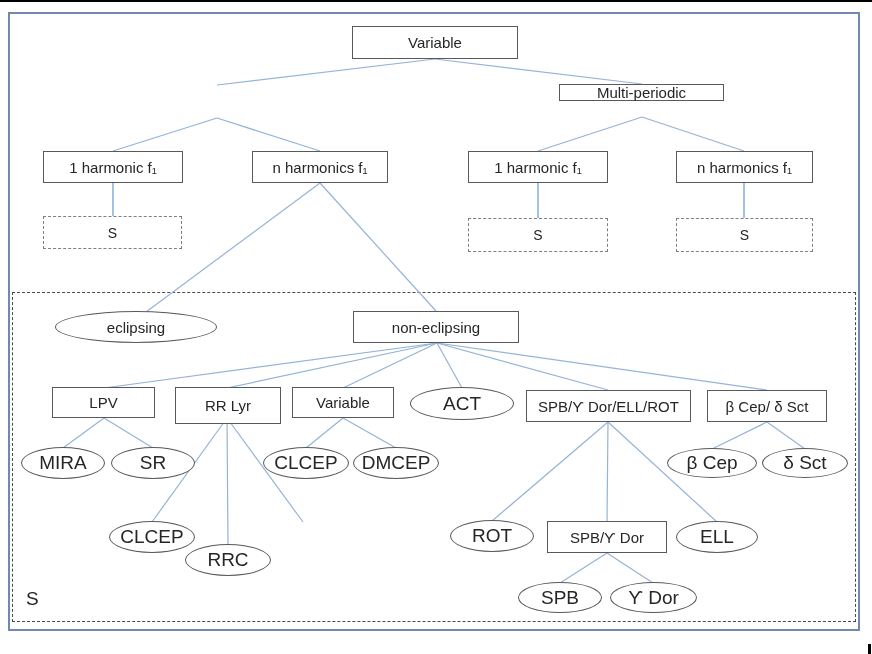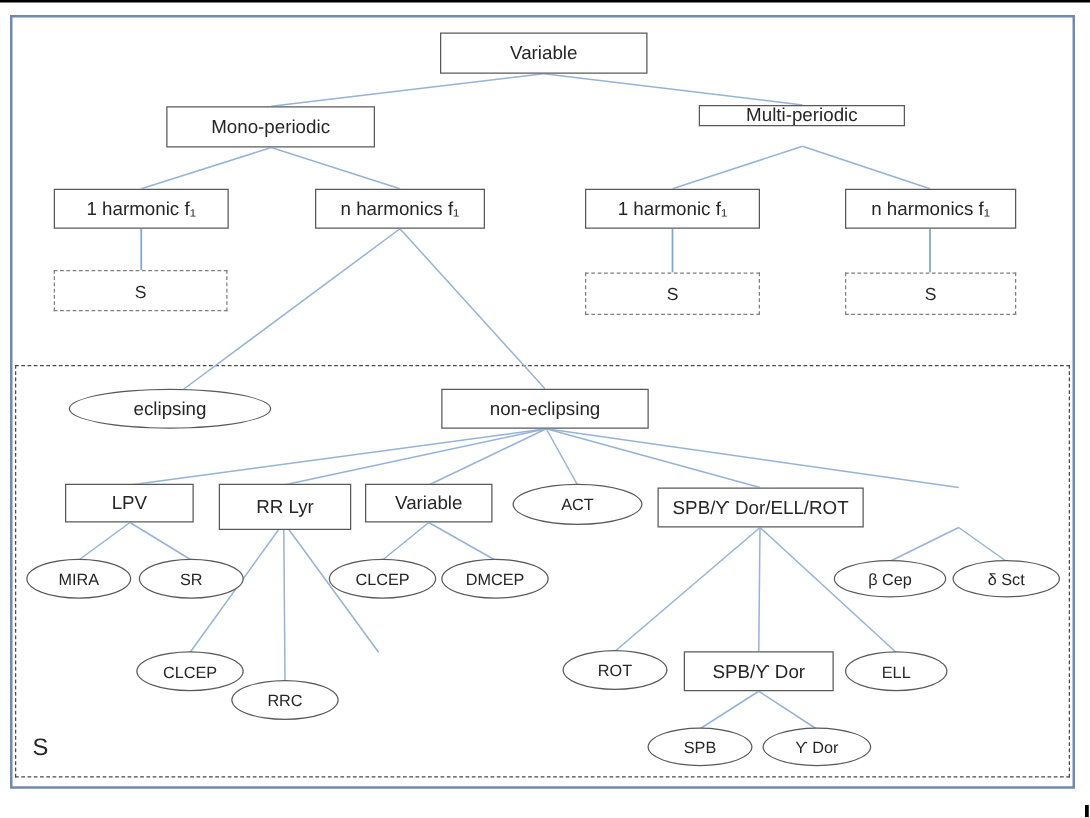--- a/index.html
+++ b/index.html
@@ -12,21 +12,21 @@
   .frame{
     position:absolute;left:8px;top:12px;width:852px;height:619px;
     border:2px solid #7189ae;box-sizing:border-box;background:transparent;
   }
   .wires{position:absolute;left:0;top:0;width:872px;height:654px;}
   .node{
     position:absolute;display:flex;align-items:center;justify-content:center;
     background:#fff;box-sizing:border-box;white-space:nowrap;
   }
   .box{border:1.6px solid #595959;font-size:15px;}
-  .ellipse{border:1.4px solid #595959;border-radius:50%;font-size:13px;}
+  .ellipse{border:1.4px solid #595959;border-radius:50%;font-size:19px;}
   .sdash{border:1.6px dashed #7f7f7f;font-size:14px;}
   .region{
     position:absolute;left:12px;top:292px;width:844px;height:330px;
     border:1.6px dashed #4a4a4a;box-sizing:border-box;background:transparent;
   }
   .region-label{
     position:absolute;left:26px;top:588px;font-size:19px;color:#262626;
   }
 </style>
 </head>
@@ -70,40 +70,40 @@
     </g>
     <g stroke="#7da7d9" stroke-width="1.4" fill="none">
       <line x1="113" y1="183" x2="113" y2="216"></line>
       <line x1="538" y1="183" x2="538" y2="218"></line>
       <line x1="744" y1="183" x2="744" y2="218"></line>
     </g>
   </svg>
 
   <div class="node box" style="left:352px;top:26px;width:166px;height:33px">Variable</div>
 
-  <div class="node box" style="left:133px;top:85px;width:167px;height:33px">Mono-periodic</div>
   <div class="node box" style="left:559px;top:84px;width:165px;height:17px">Multi-periodic</div>
 
   <div class="node box" style="left:43px;top:151px;width:140px;height:32px">1 harmonic f₁</div>
   <div class="node box" style="left:252px;top:151px;width:136px;height:32px">n harmonics f₁</div>
   <div class="node box" style="left:468px;top:151px;width:140px;height:32px">1 harmonic f₁</div>
   <div class="node box" style="left:676px;top:151px;width:137px;height:32px">n harmonics f₁</div>
 
   <div class="node sdash" style="left:43px;top:216px;width:139px;height:33px">S</div>
   <div class="node sdash" style="left:468px;top:218px;width:140px;height:34px">S</div>
   <div class="node sdash" style="left:676px;top:218px;width:137px;height:34px">S</div>
 
   <div class="node ellipse" style="left:55px;top:311px;width:162px;height:32px;font-size:15px">eclipsing</div>
   <div class="node box" style="left:353px;top:311px;width:166px;height:32px">non-eclipsing</div>
 
   <div class="node box" style="left:52px;top:387px;width:103px;height:31px">LPV</div>
   <div class="node box" style="left:175px;top:387px;width:106px;height:37px">RR Lyr</div>
   <div class="node box" style="left:292px;top:387px;width:102px;height:31px">Variable</div>
   <div class="node ellipse" style="left:410px;top:387px;width:104px;height:33px">ACT</div>
   <div class="node box" style="left:526px;top:390px;width:165px;height:32px">SPB/ϒ Dor/ELL/ROT</div>
+  <div class="node box" style="left:707px;top:390px;width:120px;height:32px">β Cep/ δ Sct</div>
 
   <div class="node ellipse" style="left:21px;top:447px;width:84px;height:32px">MIRA</div>
   <div class="node ellipse" style="left:111px;top:447px;width:84px;height:32px">SR</div>
   <div class="node ellipse" style="left:263px;top:447px;width:86px;height:32px">CLCEP</div>
   <div class="node ellipse" style="left:353px;top:447px;width:86px;height:32px">DMCEP</div>
   <div class="node ellipse" style="left:667px;top:448px;width:90px;height:30px">β Cep</div>
   <div class="node ellipse" style="left:762px;top:448px;width:86px;height:30px">δ Sct</div>
 
   <div class="node ellipse" style="left:109px;top:521px;width:86px;height:32px">CLCEP</div>
   <div class="node ellipse" style="left:185px;top:544px;width:86px;height:32px">RRC</div>

